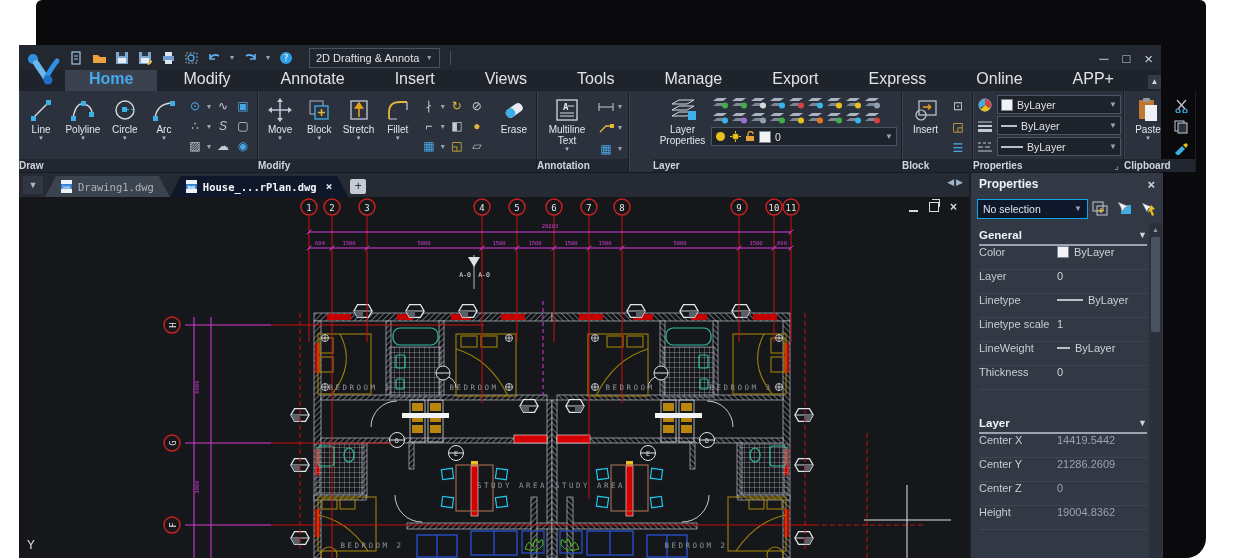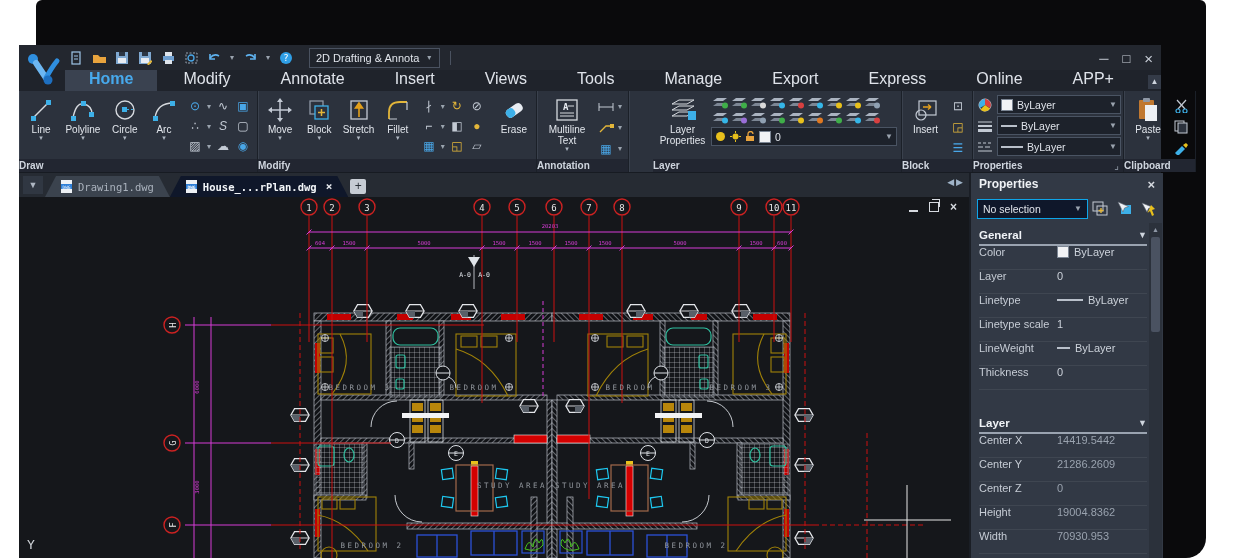--- a/index.html
+++ b/index.html
@@ -1098,26 +1098,20 @@
           <span class="pv">
               <span>0</span>
             </span>
         </div>
         <div class="prow vrow">
           <span class="pl">Height</span>
           <span class="pv">
               <span>19004.8362</span>
             </span>
         </div>
-        <div class="prow vrow">
-          <span class="pl">Width</span>
-          <span class="pv">
-              <span>70930.953</span>
-            </span>
-        </div>
       </div>
       <div class="scroll">
         <div class="up">▲</div>
         <div class="thumb"></div>
       </div>
     </div>
   </div>
 </div>
 
 </body></html>

